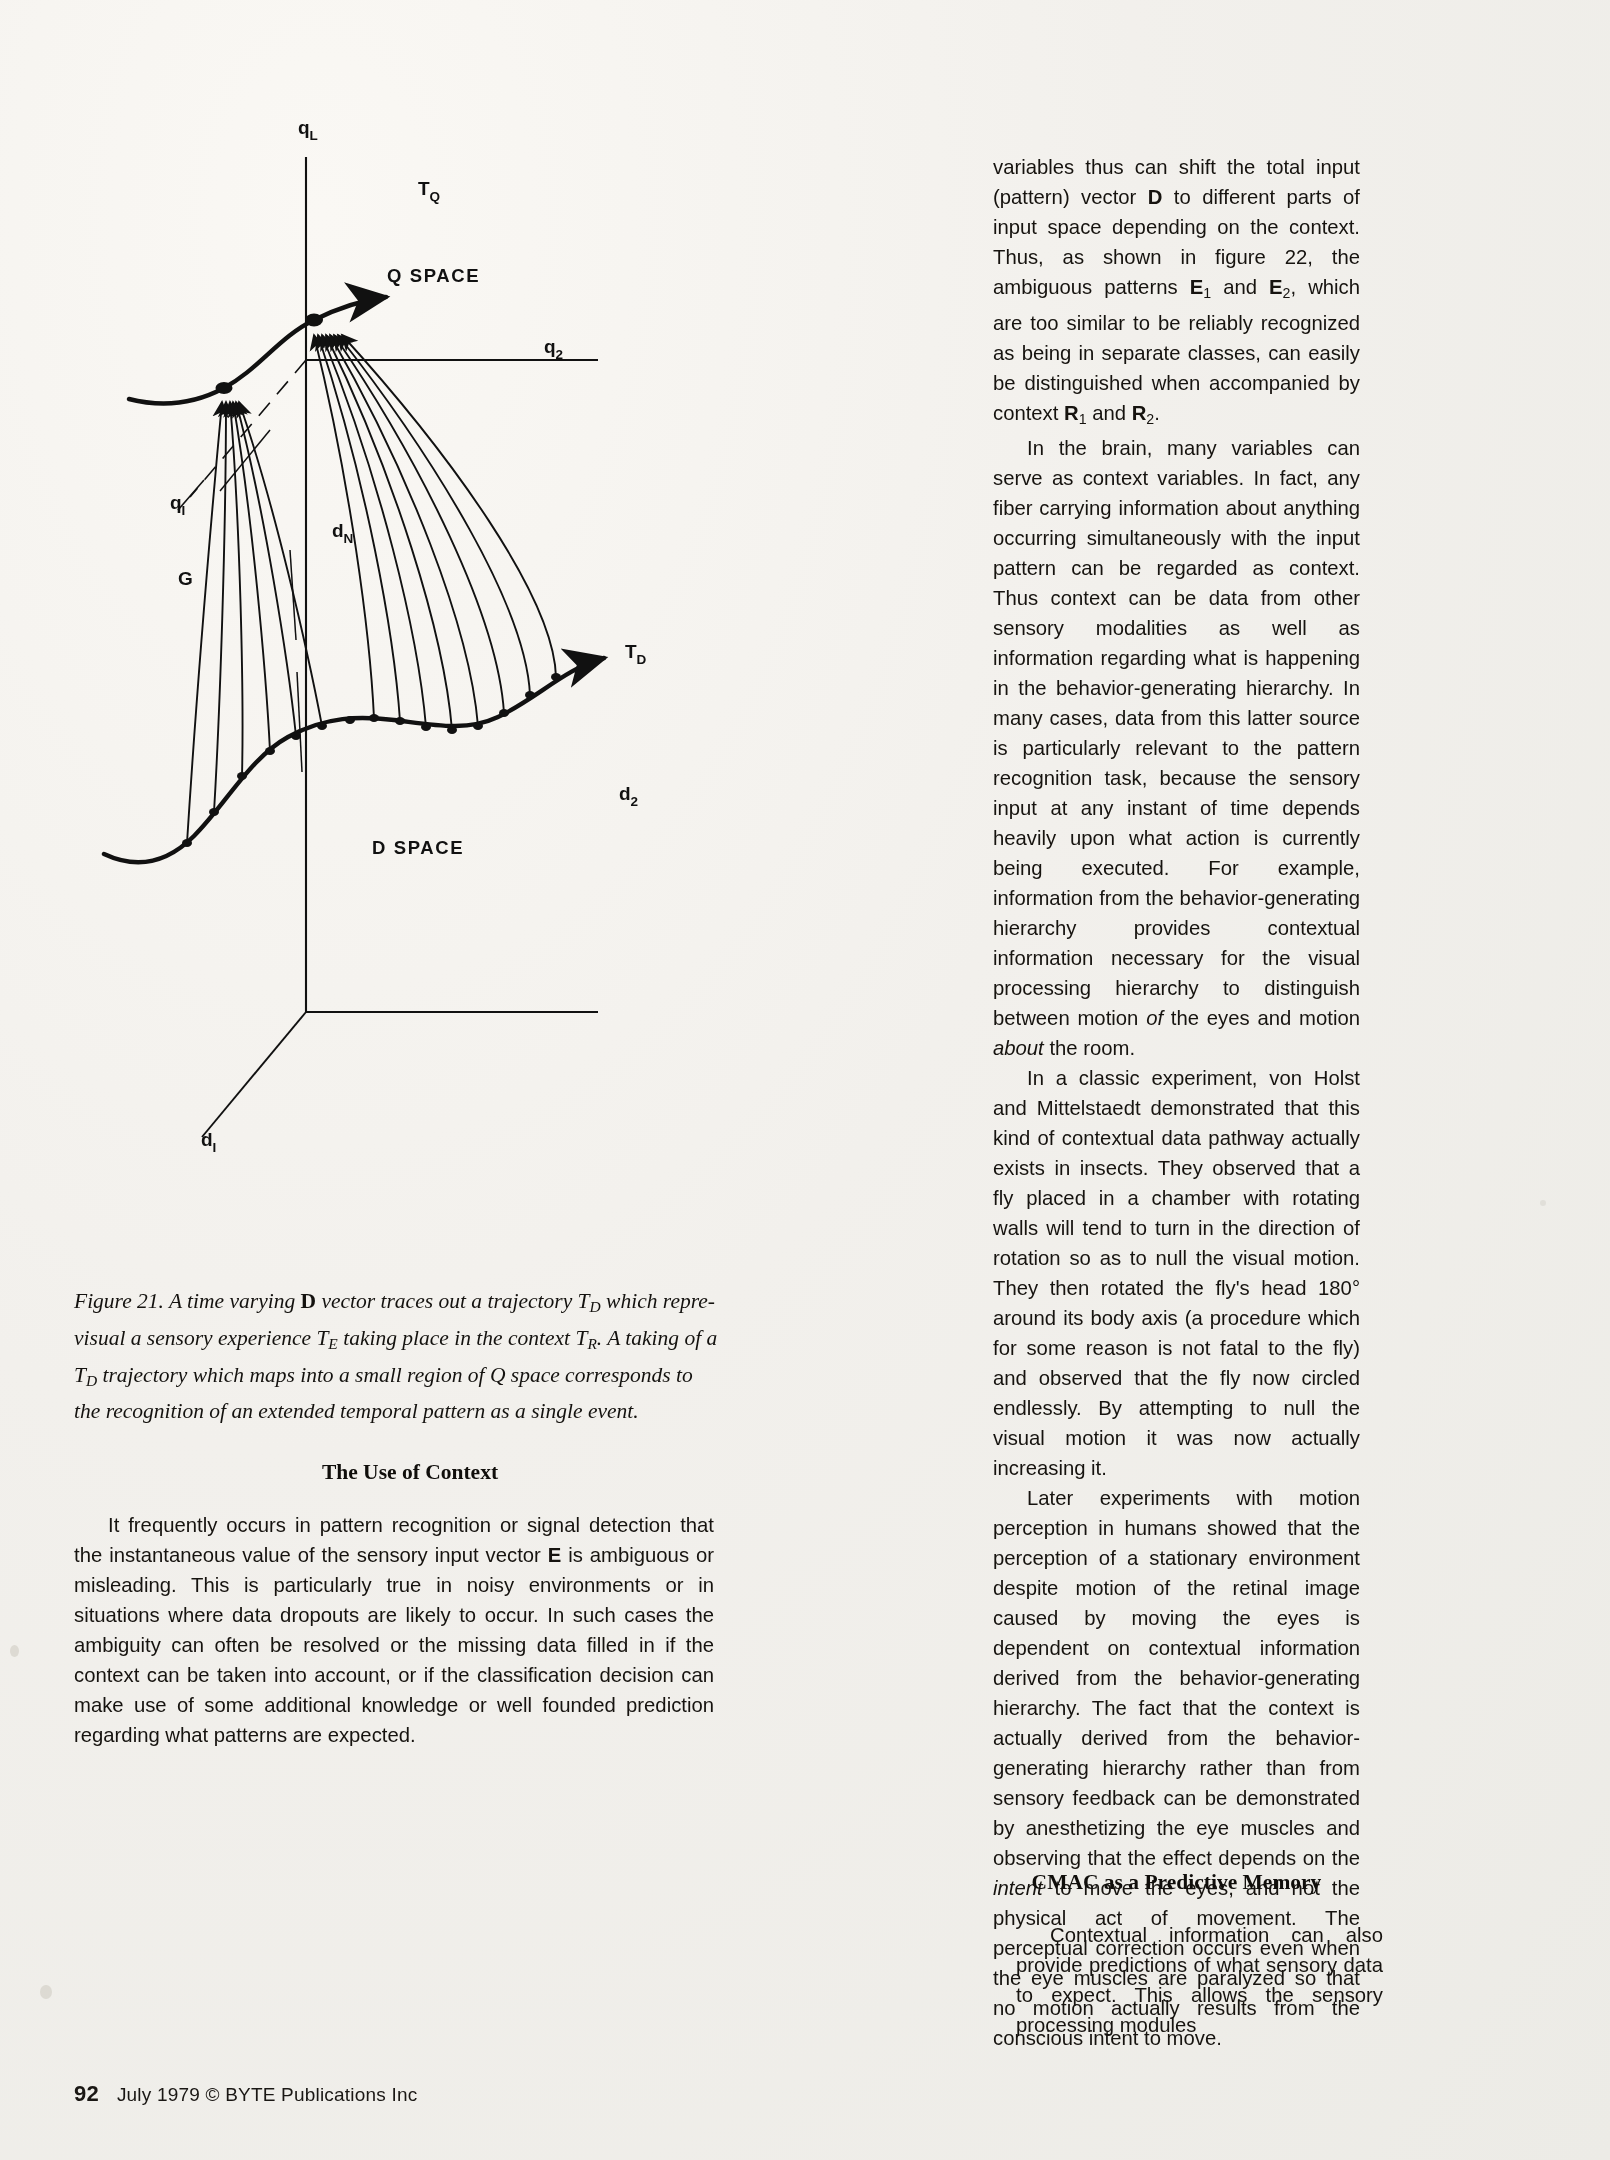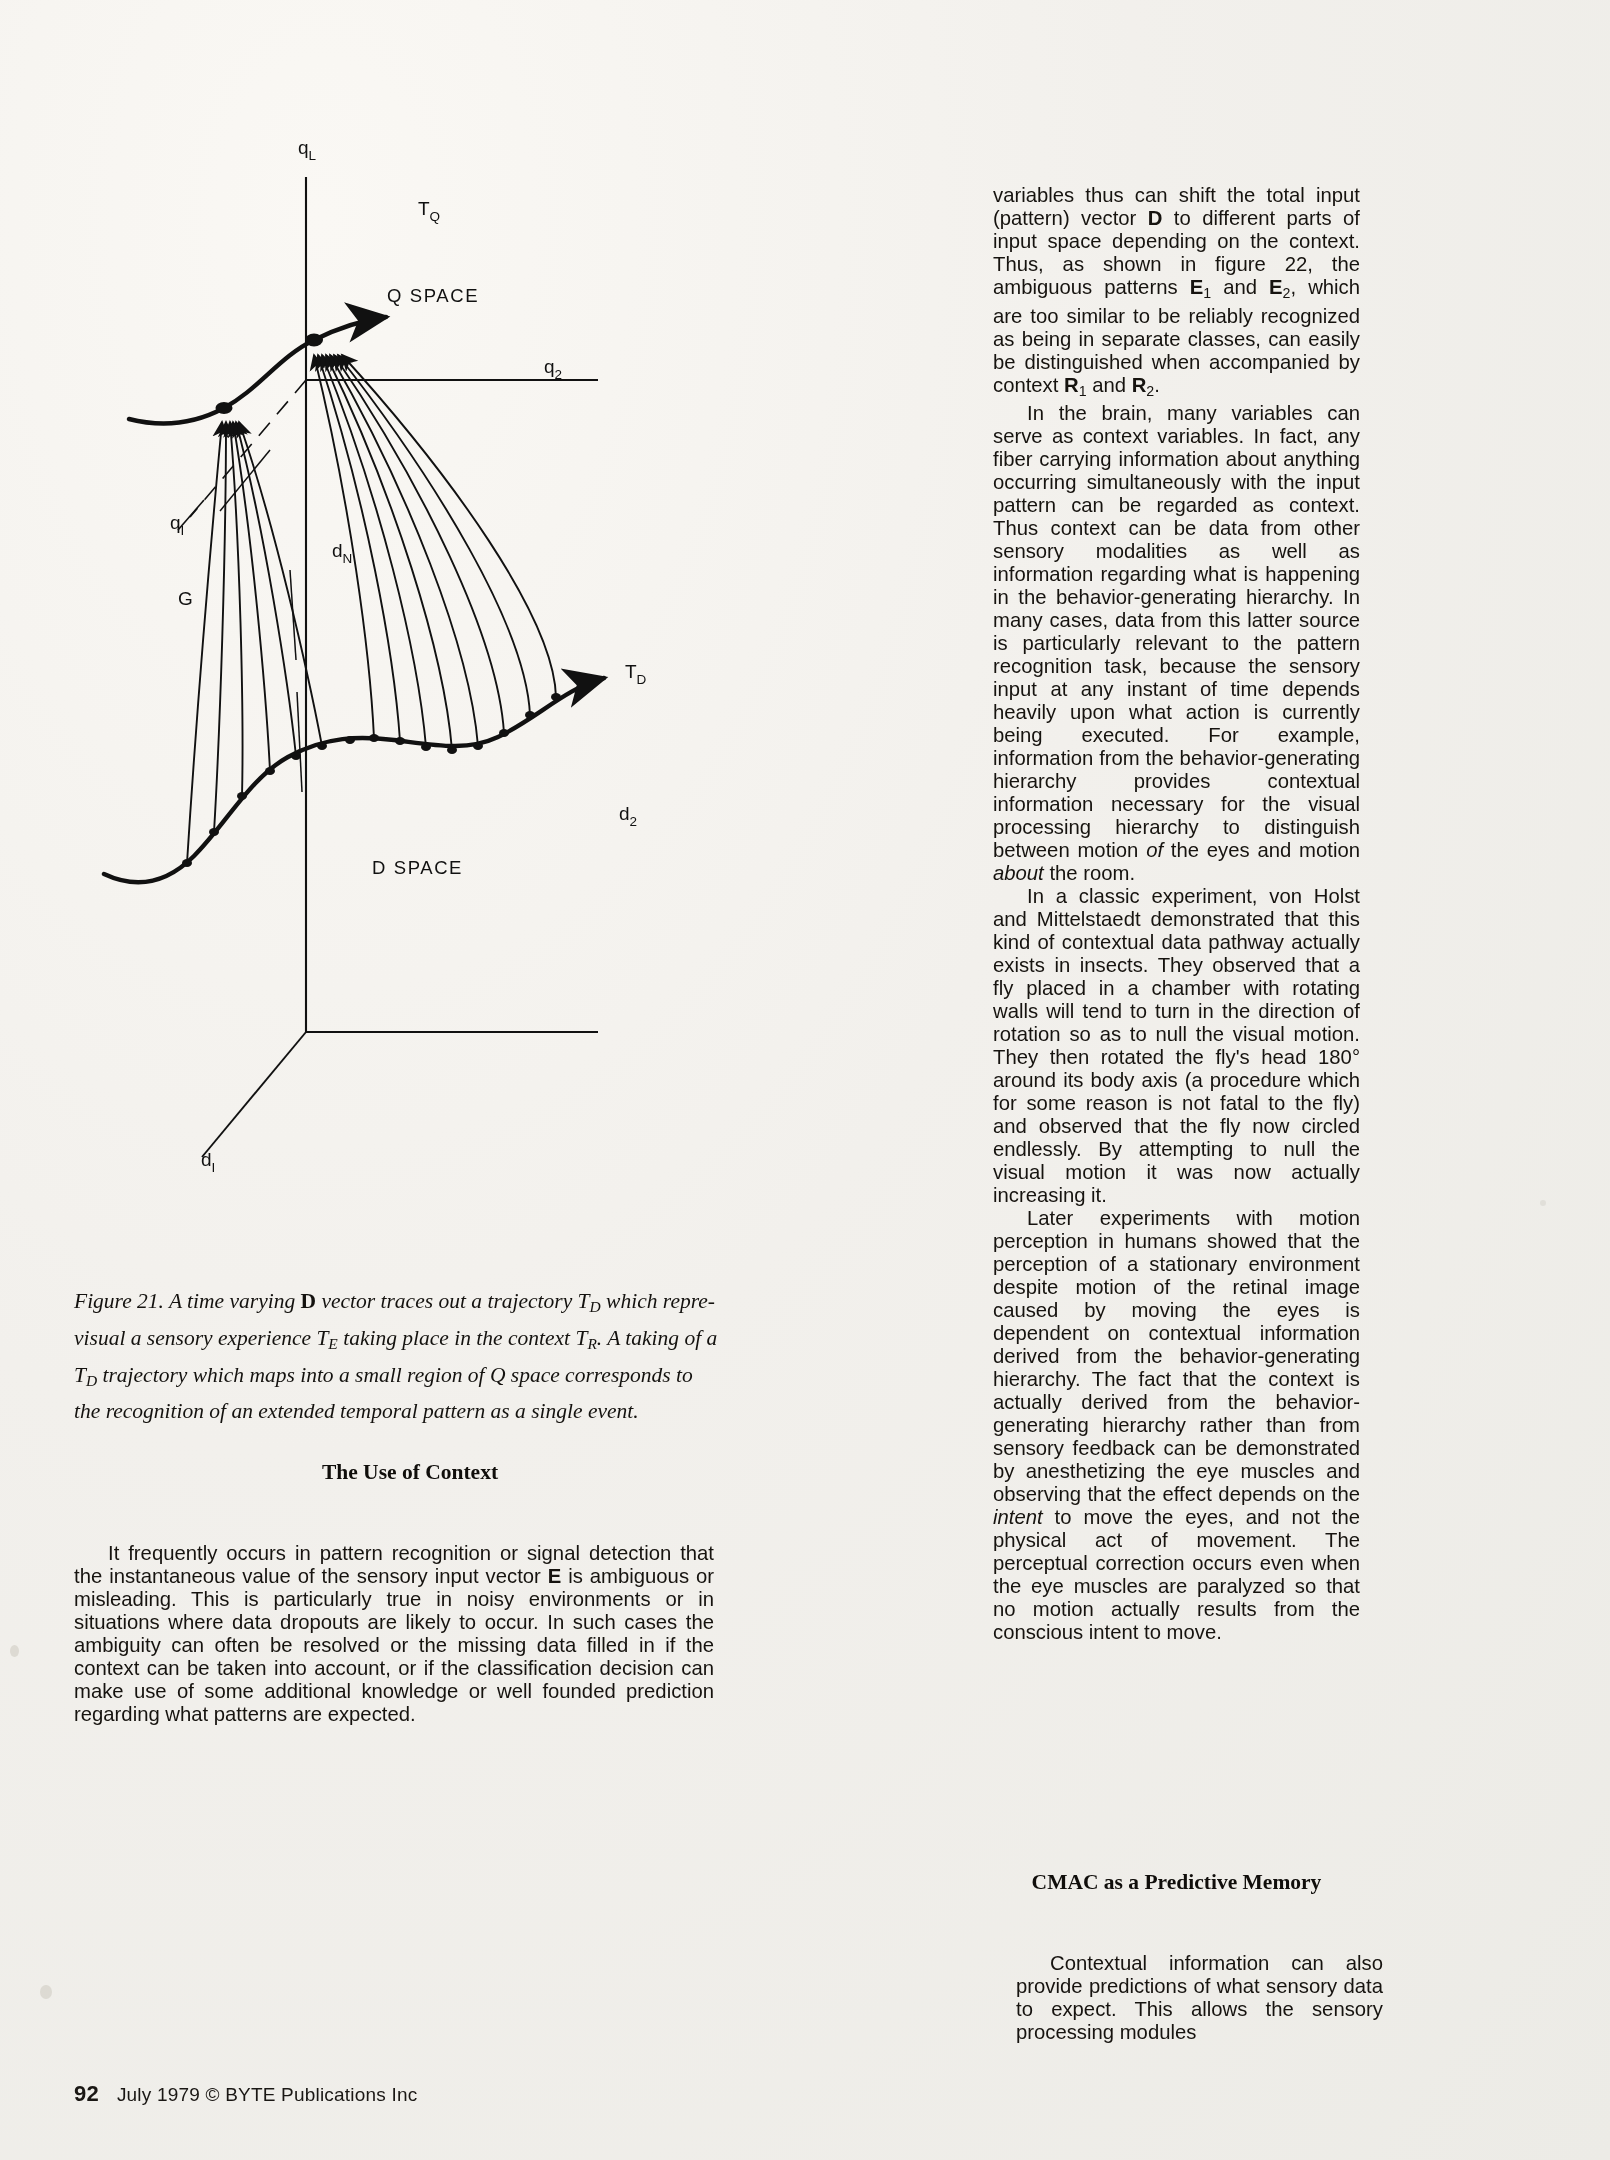--- a/index.html
+++ b/index.html
@@ -15,22 +15,22 @@
   .page {
     position:absolute; inset:0;
     background:
       radial-gradient(ellipse at 20% 10%, #faf8f4 0%, #f2f0ec 45%, #ecebe6 100%);
   }
   .speck { position:absolute; border-radius:50%; background:#c9c5bc; opacity:.5; }
 
   
   #figure {
     position:absolute;
-    left:74px; top:132px;
-    width:640px; height:1180px;
+    left:74px; top:112px;
+    width:640px; height:1180px;font-weight:bold;
   }
   #figure svg { display:block; }
 
   
   .caption {
     position:absolute;
     left:74px; top:1286px; width:648px;
     font-family:"Liberation Serif", serif;
     font-style:italic;
     font-size:21.5px;
@@ -38,24 +38,23 @@
     color:#14120f;
   }
   .caption b { font-weight:bold; font-style:normal; }
   .caption .sub { font-size:.72em; vertical-align:-0.28em; font-style:italic;}
   .nosk { font-style:italic; }
 
   
   .body {
     font-family:"Liberation Sans", sans-serif;
     font-size:20.3px;
-    line-height:23px;
+    line-height:30px;
     color:#16130f;
     text-align:justify;
-    margin-top:32px;
   }
   .body p { margin:0; }
   .body p.indent { text-indent:34px; }
   .heading {
     font-family:"Liberation Serif", serif;
     font-weight:bold;
     font-size:21.5px;
     line-height:29px;
     color:#100e0b;
     text-align:center;

